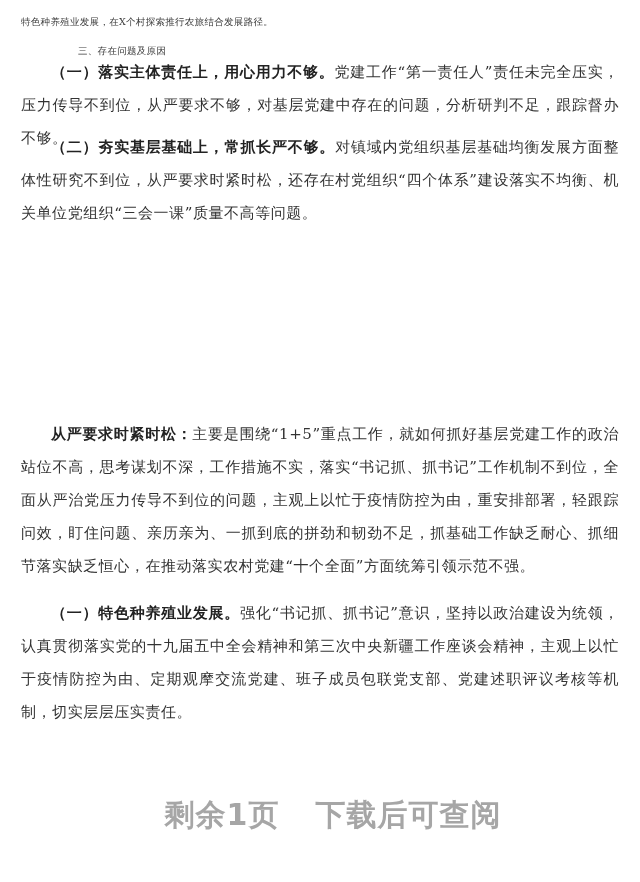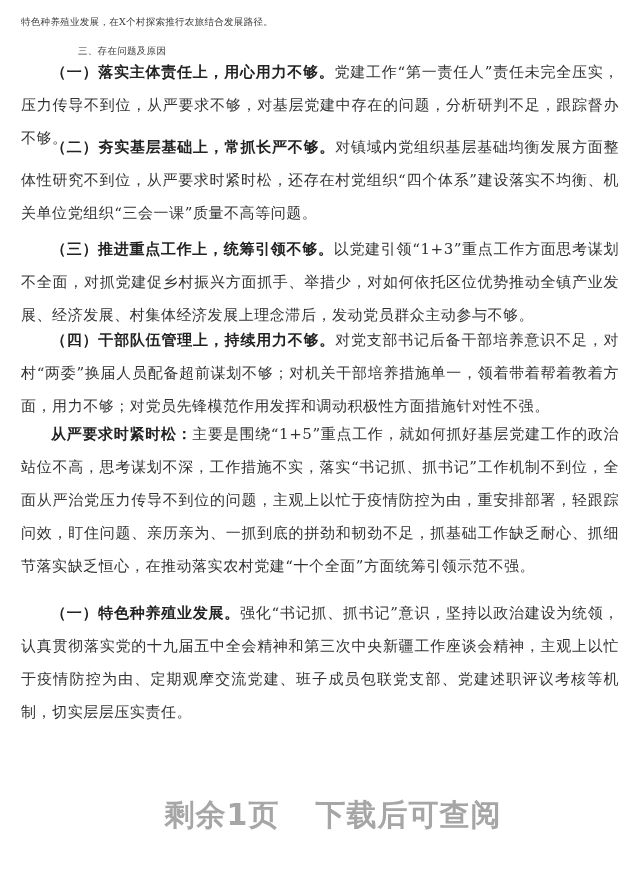--- a/index.html
+++ b/index.html
@@ -101,27 +101,21 @@
   <div class="small-heading">三、存在问题及原因</div>
 
   <div class="body-block p1">
     <span class="lead">（一）落实主体责任上，用心用力不够。</span><span>党建工作“第一责任人”责任未完全压实，压力传导不到位，从严要求不够，对基层党建中存在的问题，分析研判不足，跟踪督办不够。</span>
   </div>
 
   <div class="body-block p2">
     <span class="lead">（二）夯实基层基础上，常抓长严不够。</span><span>对镇域内党组织基层基础均衡发展方面整体性研究不到位，从严要求时紧时松，还存在村党组织“四个体系”建设落实不均衡、机关单位党组织“三会一课”质量不高等问题。</span>
   </div>
 
-  <div class="body-block p3">
-    <span class="lead">（三）推进重点工作上，统筹引领不够。</span><span>以党建引领“1+3”重点工作方面思考谋划不全面，对抓党建促乡村振兴方面抓手、举措少，对如何依托区位优势推动全镇产业发展、经济发展、村集体经济发展上理念滞后，发动党员群众主动参与不够。</span>
-  </div>
 
-  <div class="body-block p4">
-    <span class="lead">（四）干部队伍管理上，持续用力不够。</span><span>对党支部书记后备干部培养意识不足，对村“两委”换届人员配备超前谋划不够；对机关干部培养措施单一，领着带着帮着教着方面，用力不够；对党员先锋模范作用发挥和调动积极性方面措施针对性不强。</span>
-  </div>
 
   <div class="body-block p5">
     <span class="lead">从严要求时紧时松：</span><span>主要是围绕“1+5”重点工作，就如何抓好基层党建工作的政治站位不高，思考谋划不深，工作措施不实，落实“书记抓、抓书记”工作机制不到位，全面从严治党压力传导不到位的问题，主观上以忙于疫情防控为由，重安排部署，轻跟踪问效，盯住问题、亲历亲为、一抓到底的拼劲和韧劲不足，抓基础工作缺乏耐心、抓细节落实缺乏恒心，在推动落实农村党建“十个全面”方面统筹引领示范不强。</span>
   </div>
 
 
   <div class="body-block p6">
     <span class="lead">（一）特色种养殖业发展。</span><span>强化“书记抓、抓书记”意识，坚持以政治建设为统领，认真贯彻落实党的十九届五中全会精神和第三次中央新疆工作座谈会精神，主观上以忙于疫情防控为由、定期观摩交流党建、班子成员包联党支部、党建述职评议考核等机制，切实层层压实责任。</span>
   </div>
 

